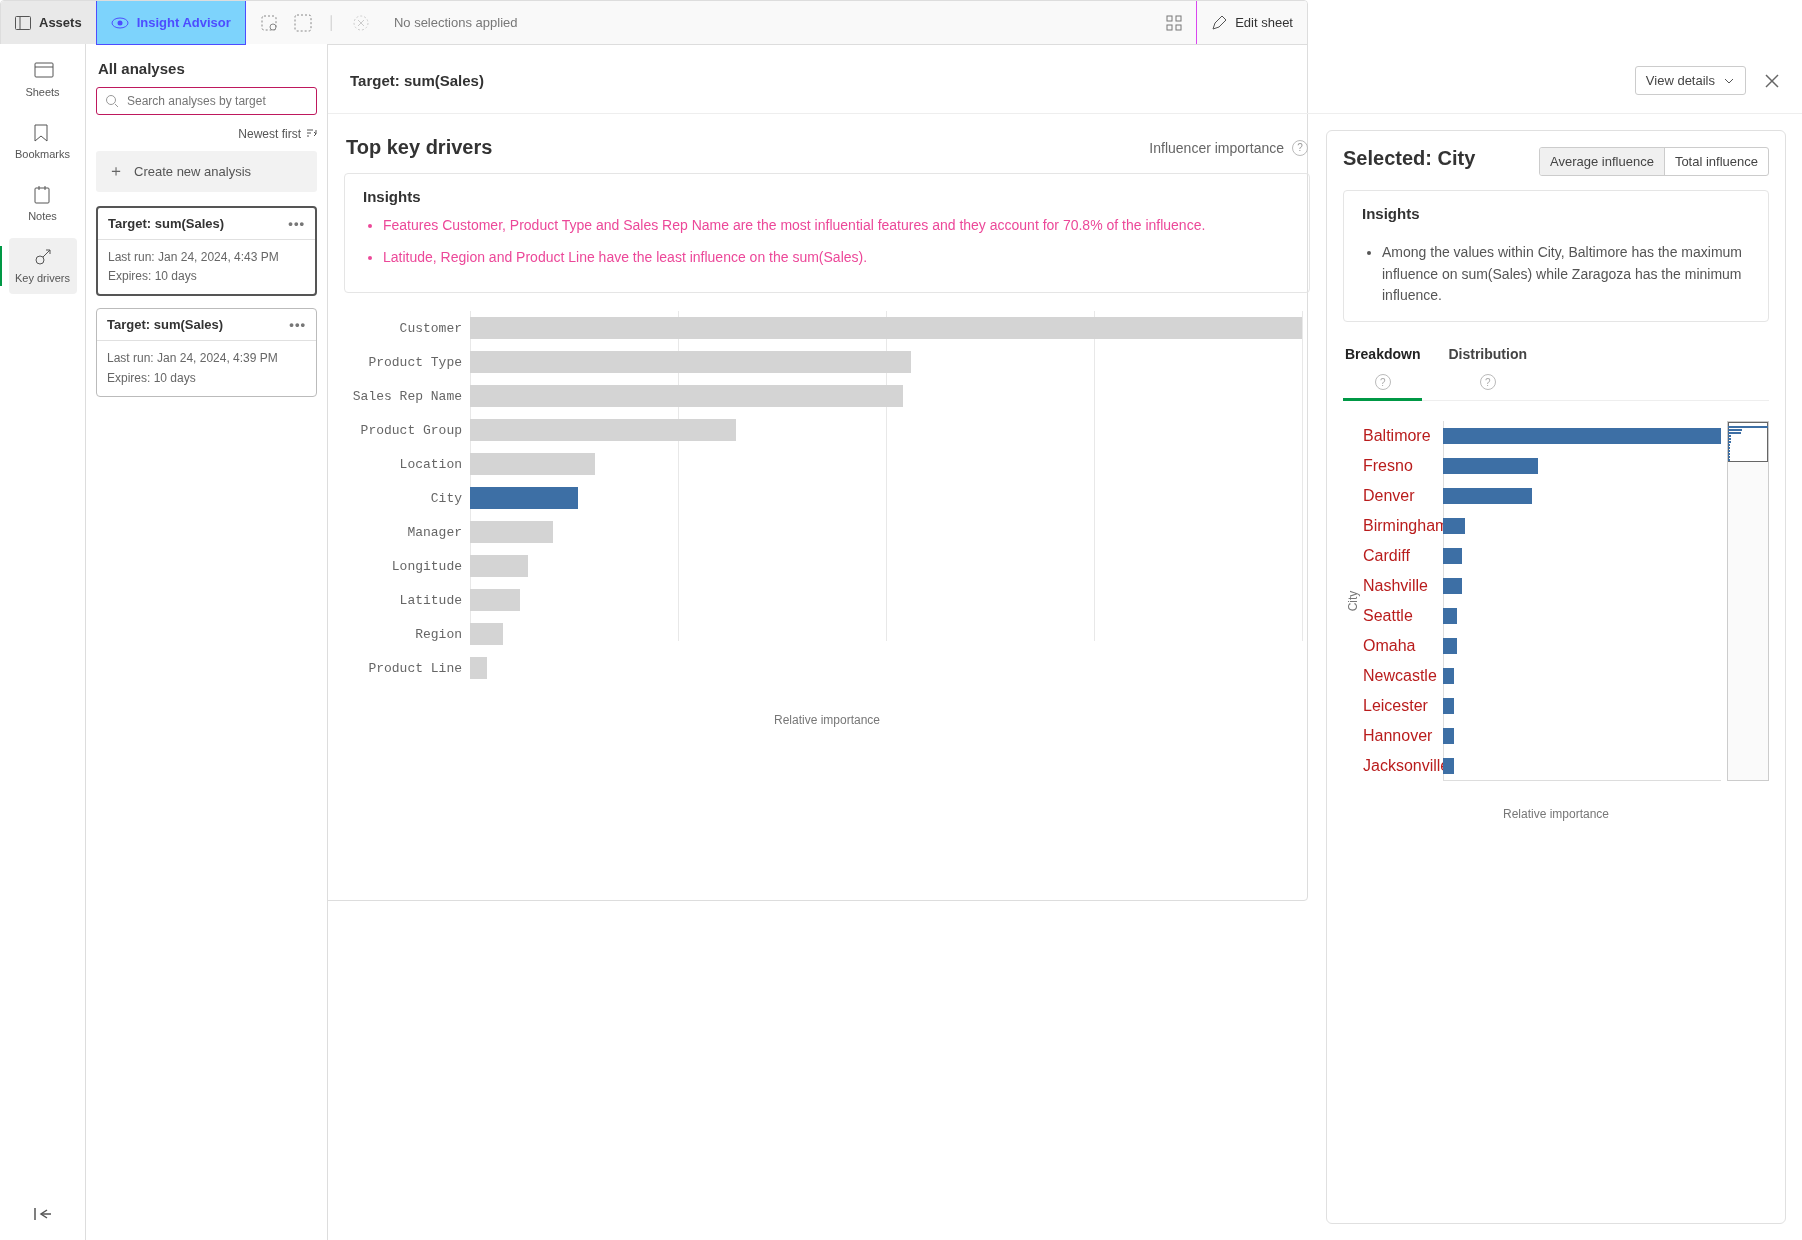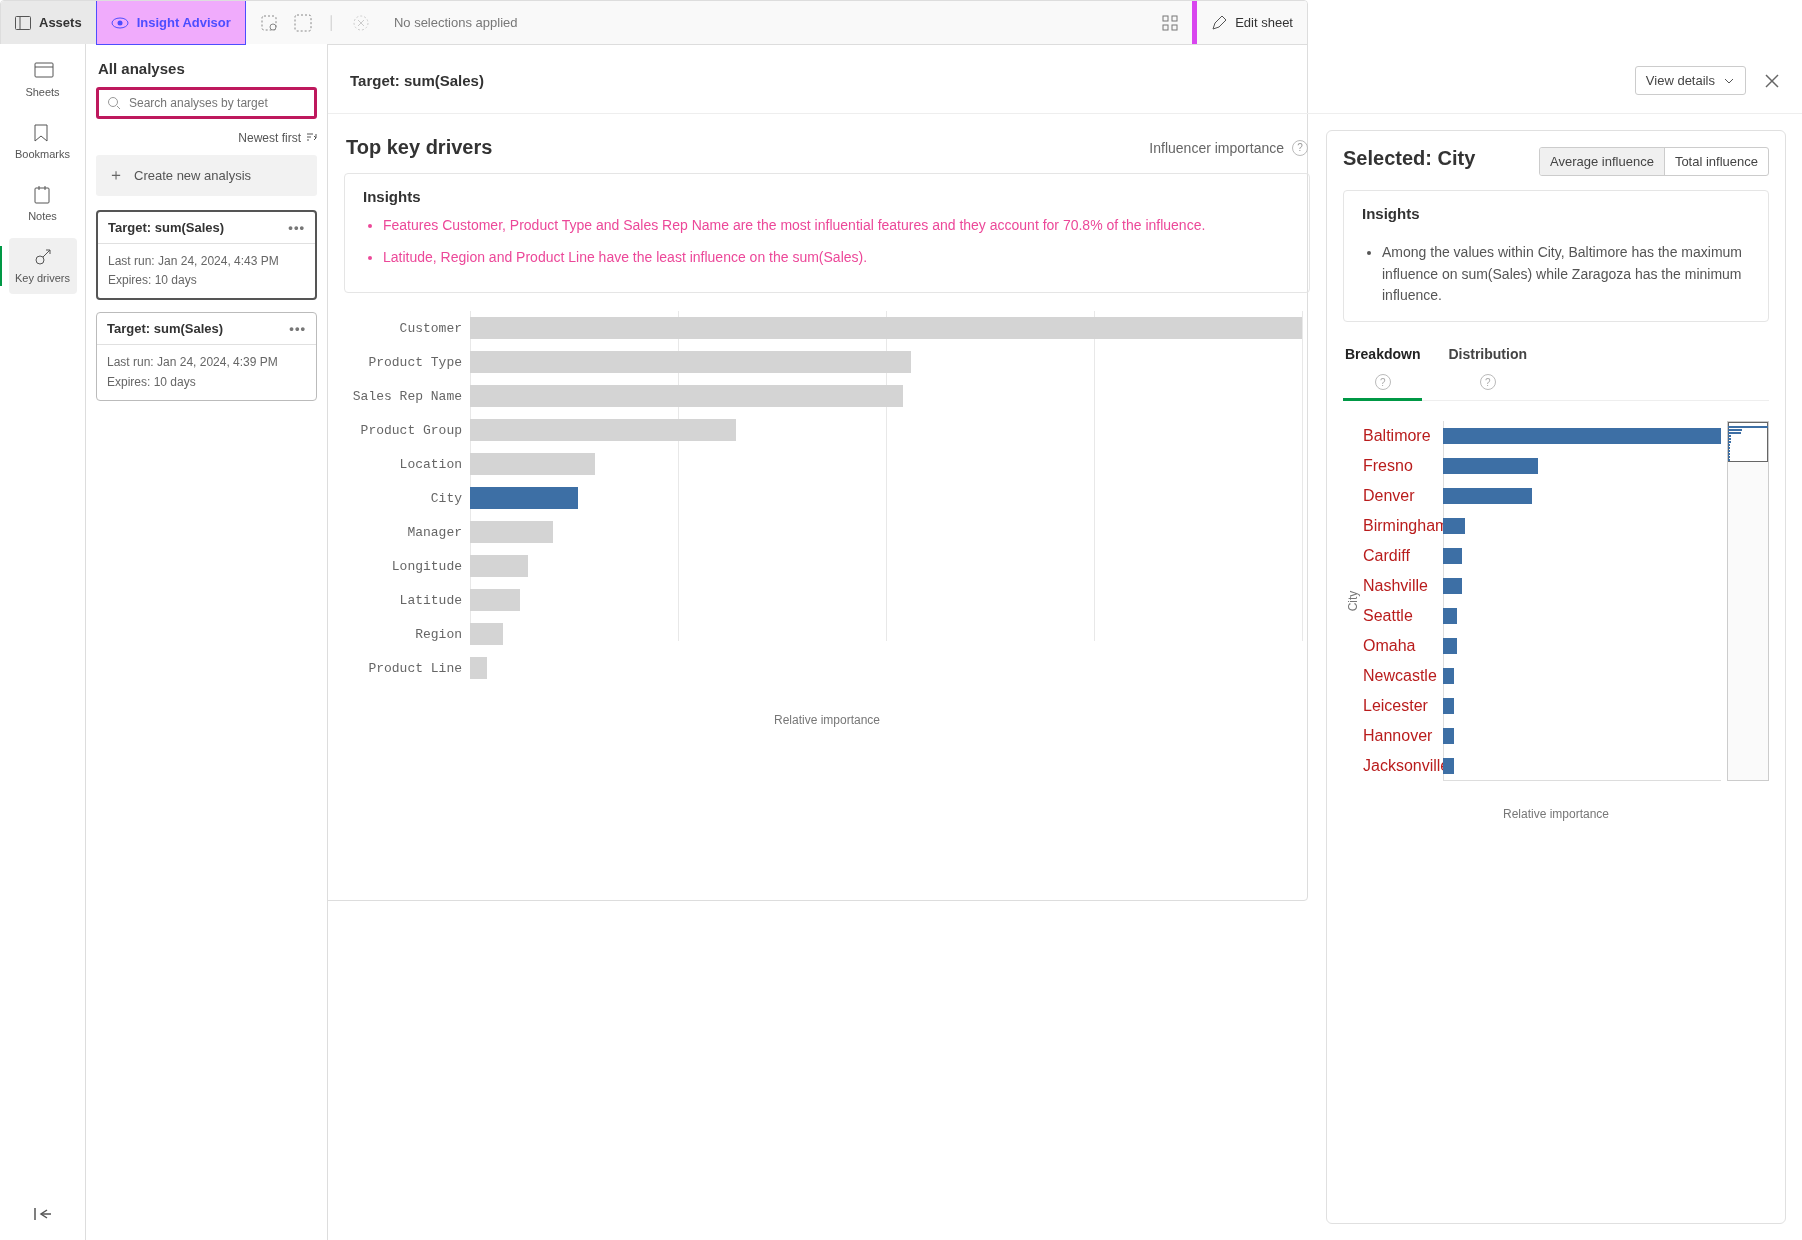--- a/index.html
+++ b/index.html
@@ -34,38 +34,38 @@
     cursor: pointer;
     font-size: 13px;
     color: #333;
     font-weight: bold;
   }
   .tb-btn.assets { background: #e9e9e9; }
   .tb-btn.insight {
     color: #4d4dff;
     border: 1px solid #4d4dff;
     border-left: 1px solid #4d4dff;
-    background: #f0abfc;
+    background: #7dd3fc;
     position: relative;
     z-index: 2;
     margin: -1px 0 -1px -1px;
   }
   .tb-icons {
     display: flex;
     align-items: center;
     gap: 16px;
     padding: 0 14px;
     color: #777;
   }
   .tb-icons .ico { width: 18px; height: 18px; display:flex; align-items:center; justify-content:center; }
   .tb-status { display:flex; align-items:center; color:#777; padding:0 8px; }
   .topbar-right { margin-left: auto; display: flex; align-items: stretch; }
   .tb-right-btn {
     display: flex; align-items:center; gap:8px;
-    padding: 0 14px; cursor:pointer; border-left:5px solid #d946ef;
+    padding: 0 14px; cursor:pointer; border-left:1px solid #d946ef;
     color:#333;
   }
   .tb-grid-icon { width:16px;height:16px; color:#777; }
 
   
   .leftrail {
     position: absolute;
     top: 44px; left: 0; bottom: 0;
     width: 86px;
     border-right: 1px solid #ddd;
@@ -90,21 +90,21 @@
   
   .panel {
     position:absolute; top:44px; left:86px; width:242px; bottom:0;
     border-right:1px solid #ddd; background:#fff;
     padding: 10px 10px 0 10px;
     display:flex; flex-direction:column;
   }
   .panel h2 { font-size:15px; font-weight:600; margin:6px 2px 10px; }
   .search {
     display:flex; align-items:center; gap:8px;
-    border:3px solid #be185d; border-radius:3px;
+    border:1px solid #be185d; border-radius:3px;
     padding:6px 8px; color:#888;
     margin-bottom:12px;
   }
   .search input { border:none; outline:none; flex:1; font-size:12px; color:#333; background:transparent; }
   .sort-row {
     display:flex; justify-content:flex-end; align-items:center; gap:4px;
     font-size:12px; color:#555; margin-bottom:10px;
   }
   .create-btn {
     display:flex; align-items:center; gap:10px;

